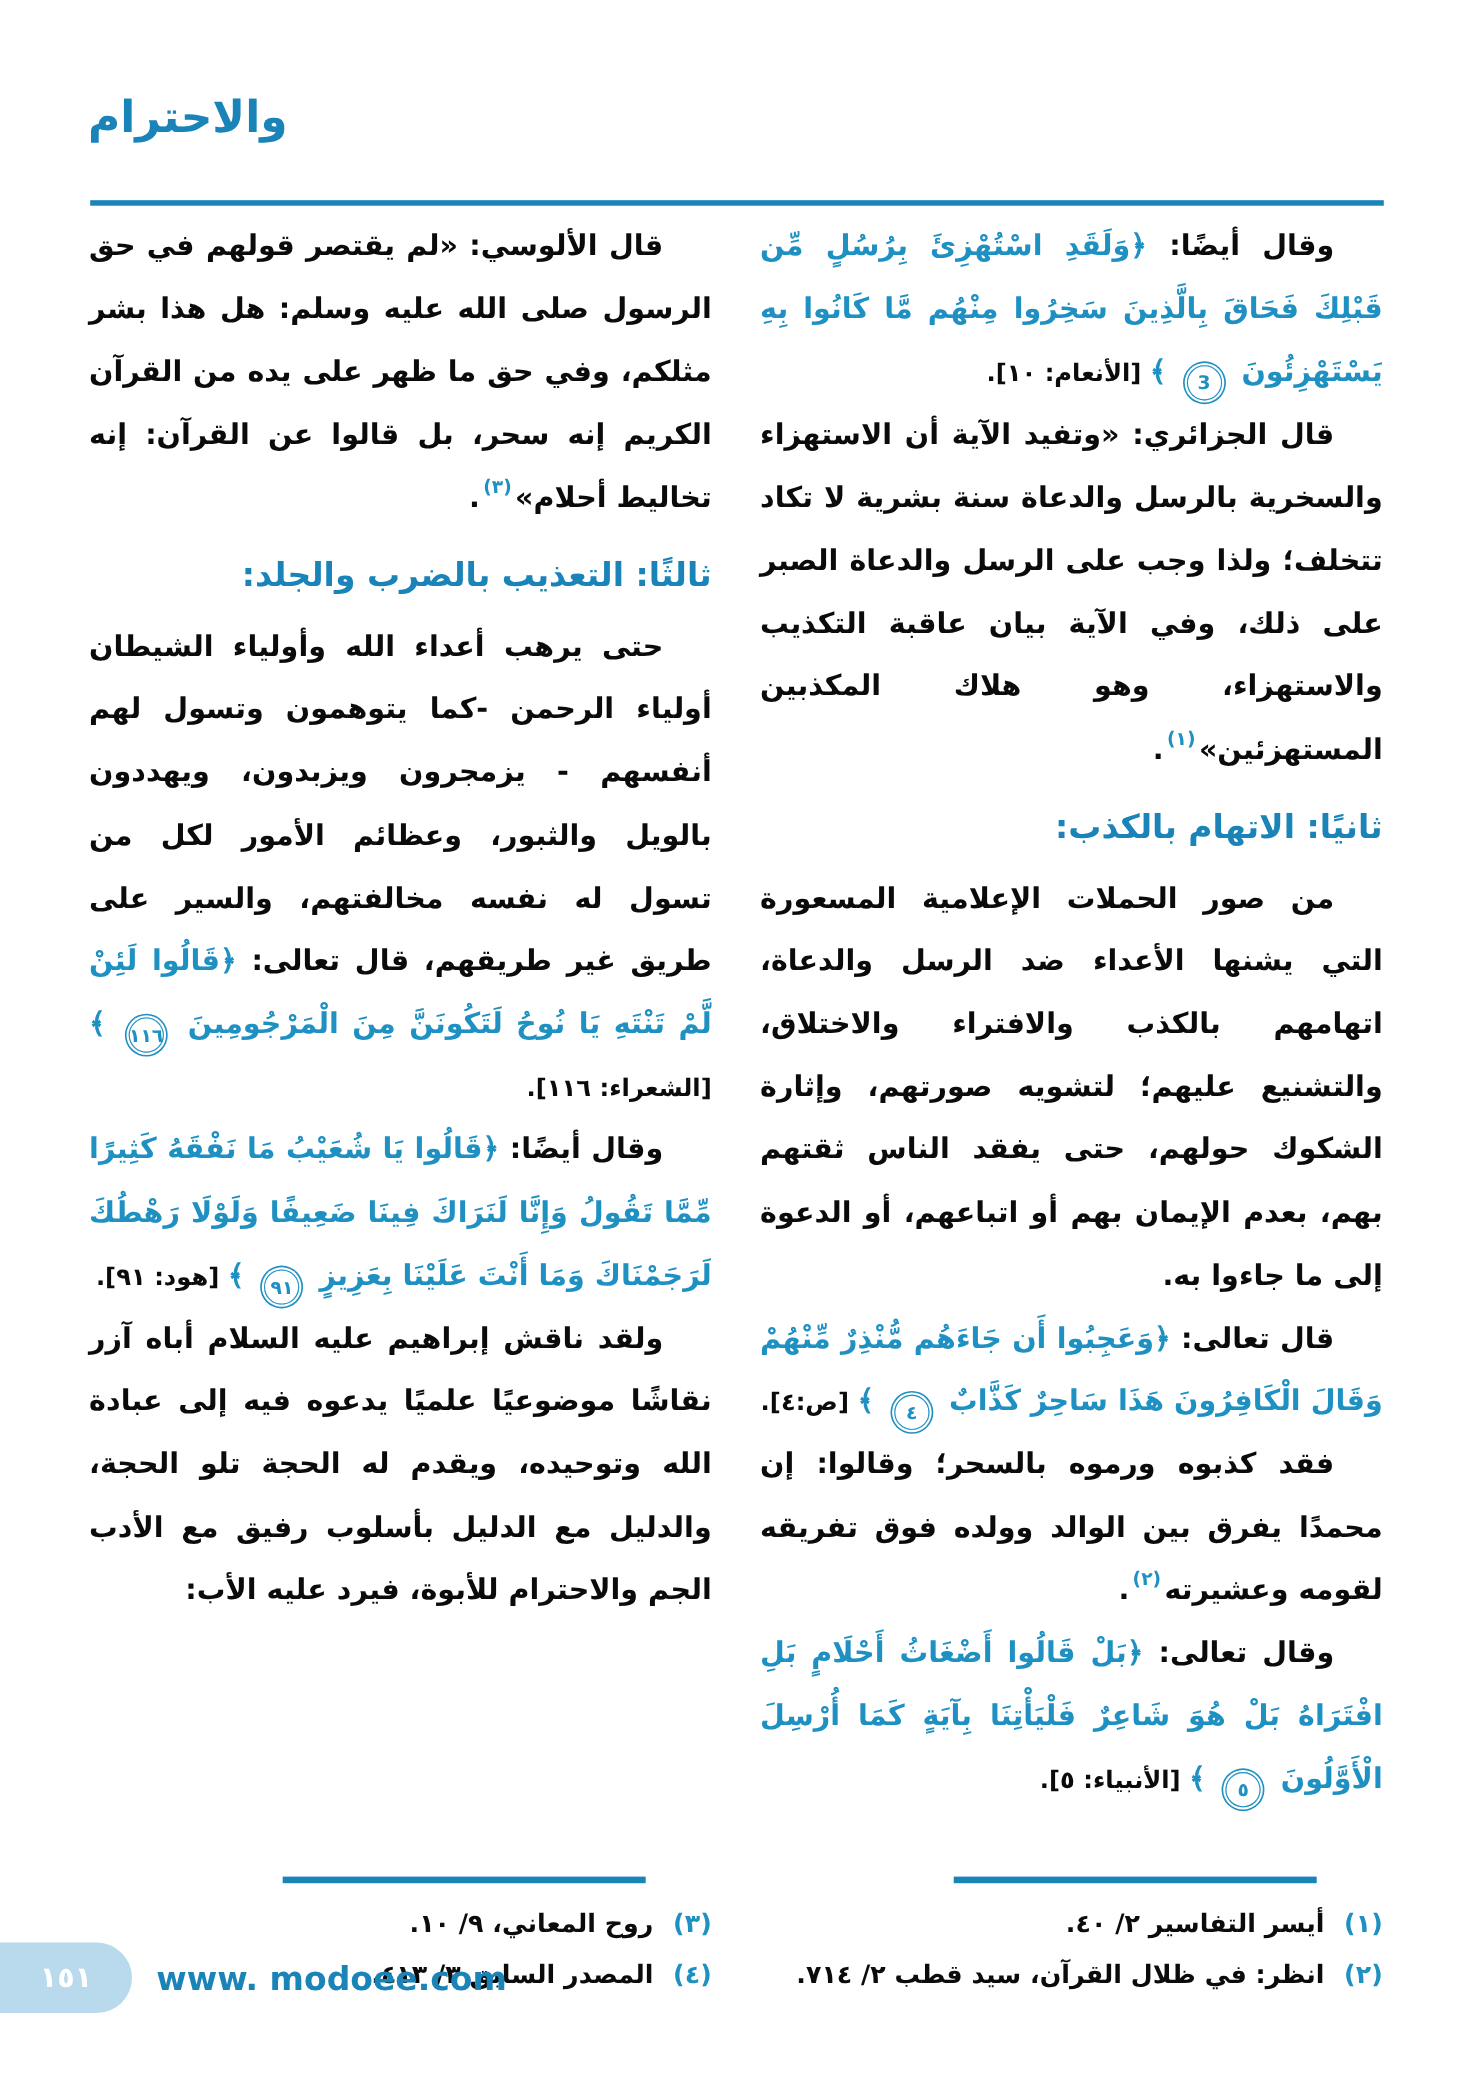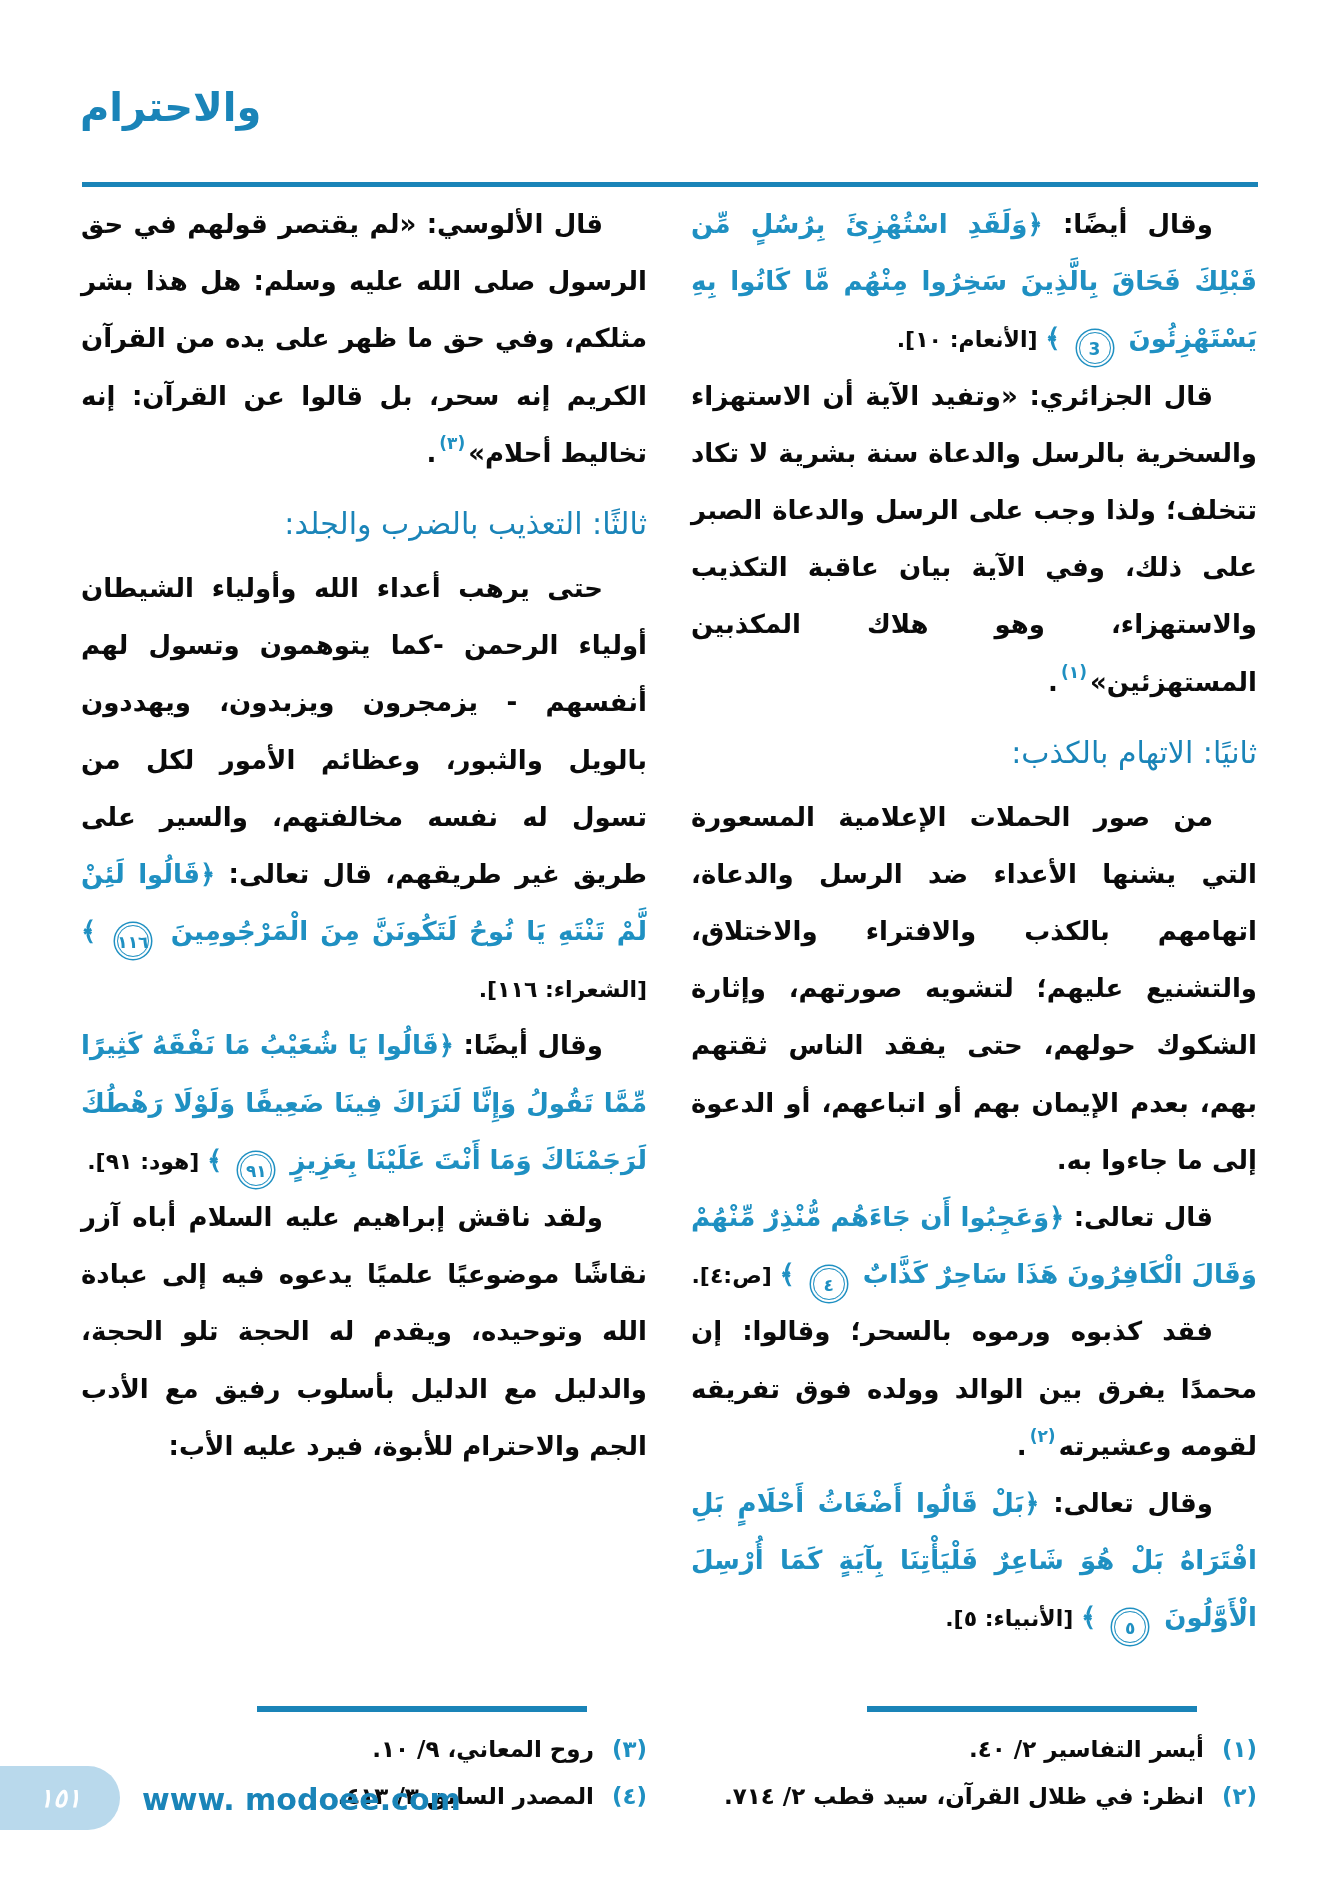--- a/index.html
+++ b/index.html
@@ -24,21 +24,21 @@
   .columns{
     position:absolute;top:196px;right:82px;width:1176px;height:1624px;
     display:flex;gap:44px;
   }
   .column{flex:1 1 0;display:flex;flex-direction:column;min-width:0;}
   .para{
     margin:0;font-size:26px;line-height:2.2;font-weight:bold;color:var(--ink);
     text-align:justify;text-indent:44px;
   }
   .heading{
-    margin:18px 0 12px;color:var(--accent);font-size:30px;font-weight:normal;
+    margin:18px 0 12px;color:var(--accent);font-size:30px;font-weight:bold;
     text-indent:0;line-height:1.6;
   }
   .seg-quran{color:var(--quran);}
   .seg-ref{font-size:22px;margin-top:48px;}
   .seg-marker{
     color:var(--quran);font-size:17px;font-weight:bold;
     position:relative;top:-13px;line-height:1;margin:0 3px;
   }
   .seg-aya{
     display:inline-block;width:32px;height:32px;line-height:32px;border-radius:50%;
@@ -53,21 +53,21 @@
   }
   .footnote-list{display:flex;flex-direction:column;}
   .footnote-item{
     display:flex;gap:18px;align-items:baseline;
     font-size:23px;line-height:2.05;font-weight:bold;color:var(--ink);
   }
   .note-num{color:var(--quran);flex:0 0 auto;}
   .note-text{flex:1 1 auto;}
   .page-pill{
     position:absolute;left:0;top:1766px;width:120px;height:64px;background:var(--pill);
-    border-radius:0 32px 32px 0;display:flex;align-items:center;justify-content:center;font-style:italic;
+    border-radius:0 32px 32px 0;display:flex;align-items:center;justify-content:center;
   }
   .page-num{color:#ffffff;font-size:26px;font-weight:bold;letter-spacing:7px;}
   .website{
     position:absolute;left:142px;top:1782px;color:var(--accent);
     font-size:30px;font-weight:bold;direction:ltr;
   }
 </style>
 </head>
 <body>
 

